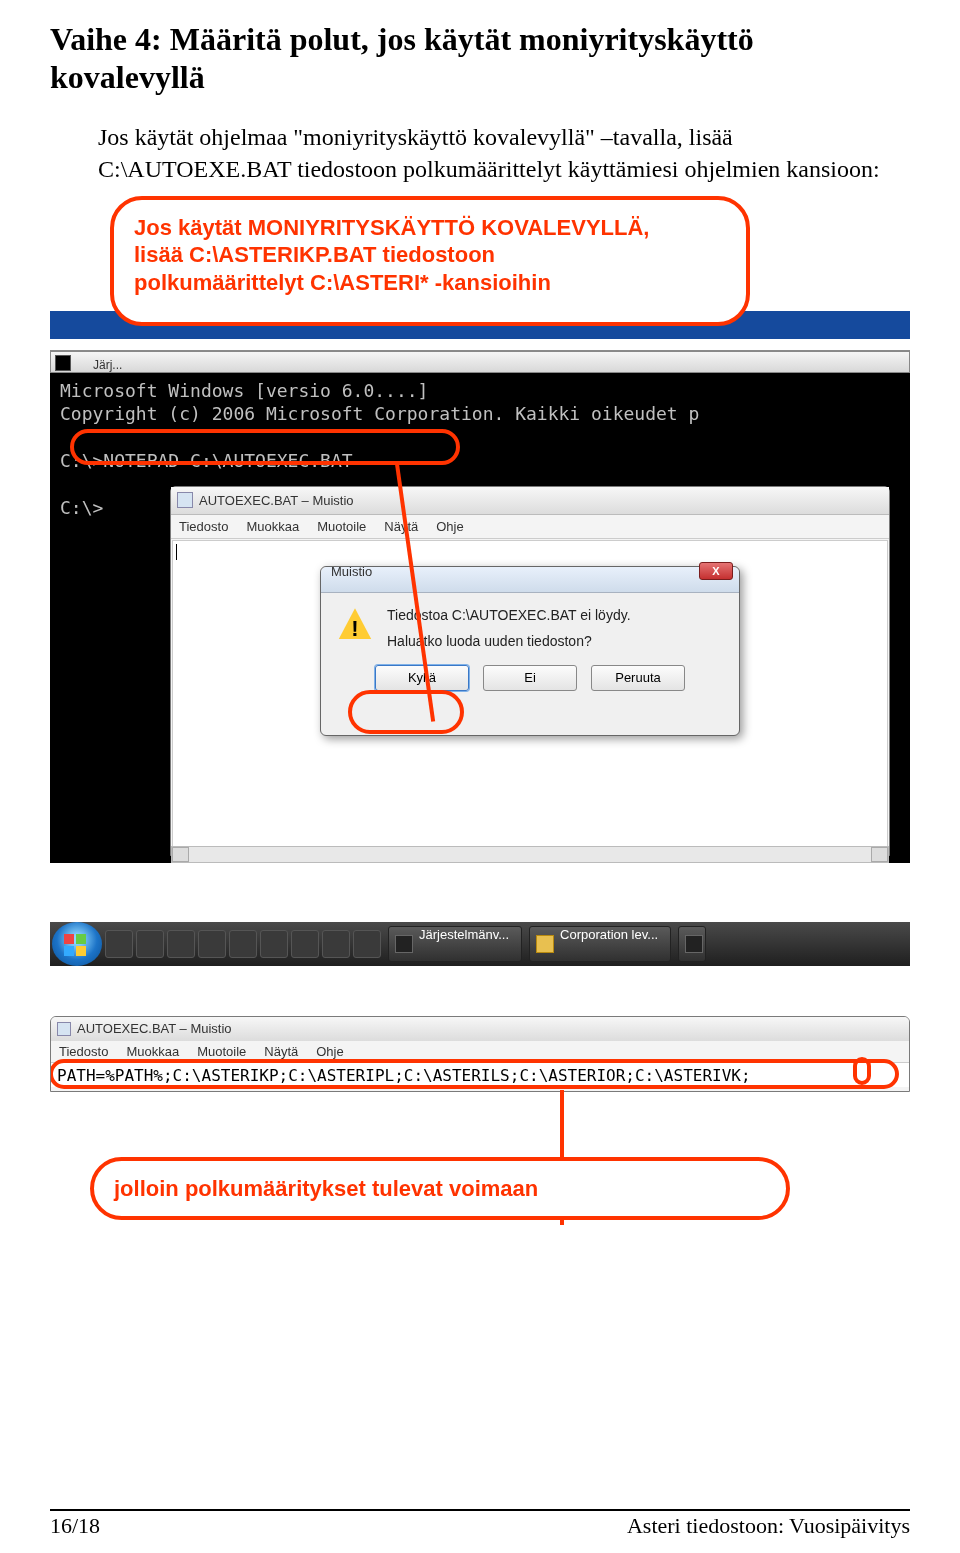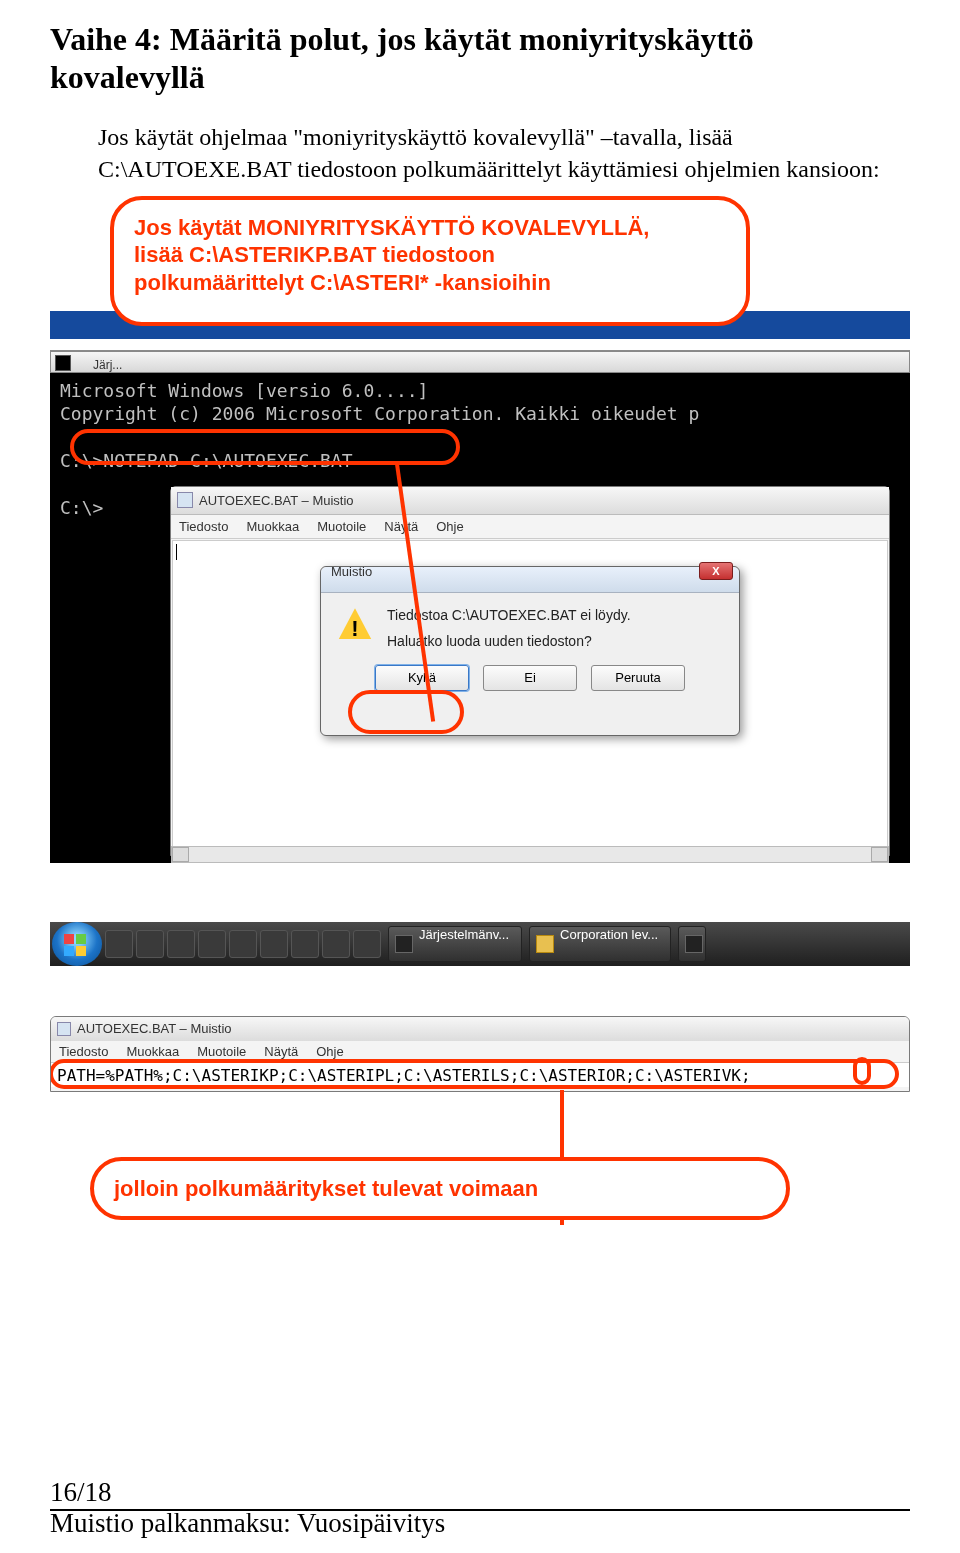--- a/index.html
+++ b/index.html
@@ -376,23 +376,22 @@
     position: absolute;
     left: 50px; right: 50px;
     bottom: 42px;
     border-top: 2px solid #000;
   }
   .footer {
     position: absolute;
     bottom: 14px;
     left: 50px; right: 50px;
     display: flex; justify-content: space-between;
-    font-size: 27px;
+    font-size: 22px;
     font-family: "Times New Roman", serif;
-    flex-direction: column;
   }
 </style>
 </head>
 <body>
 
 <h2 class="heading">Vaihe 4: Määritä polut, jos käytät moniyrityskäyttö kovalevyllä</h2>
 
 <p class="bodytext">Jos käytät ohjelmaa "moniyrityskäyttö kovalevyllä" –tavalla, lisää C:\AUTOEXE.BAT tiedostoon polkumäärittelyt käyttämiesi ohjelmien kansioon:</p>
 
 <div class="screenshot">
@@ -512,14 +511,14 @@
 
 <div class="connector2 c2a"></div>
 
 <div class="callout-orange bottom-callout" style="position:relative;">
   <div>jolloin polkumääritykset tulevat voimaan</div>
 </div>
 
 <div class="footer-rule"></div>
 <div class="footer">
   <span>16/18</span>
-  <span>Muistio palkanmaksu: Vuosipäivitys</span>
+  <span>Asteri tiedostoon: Vuosipäivitys</span>
 </div>
 
 </body></html>

